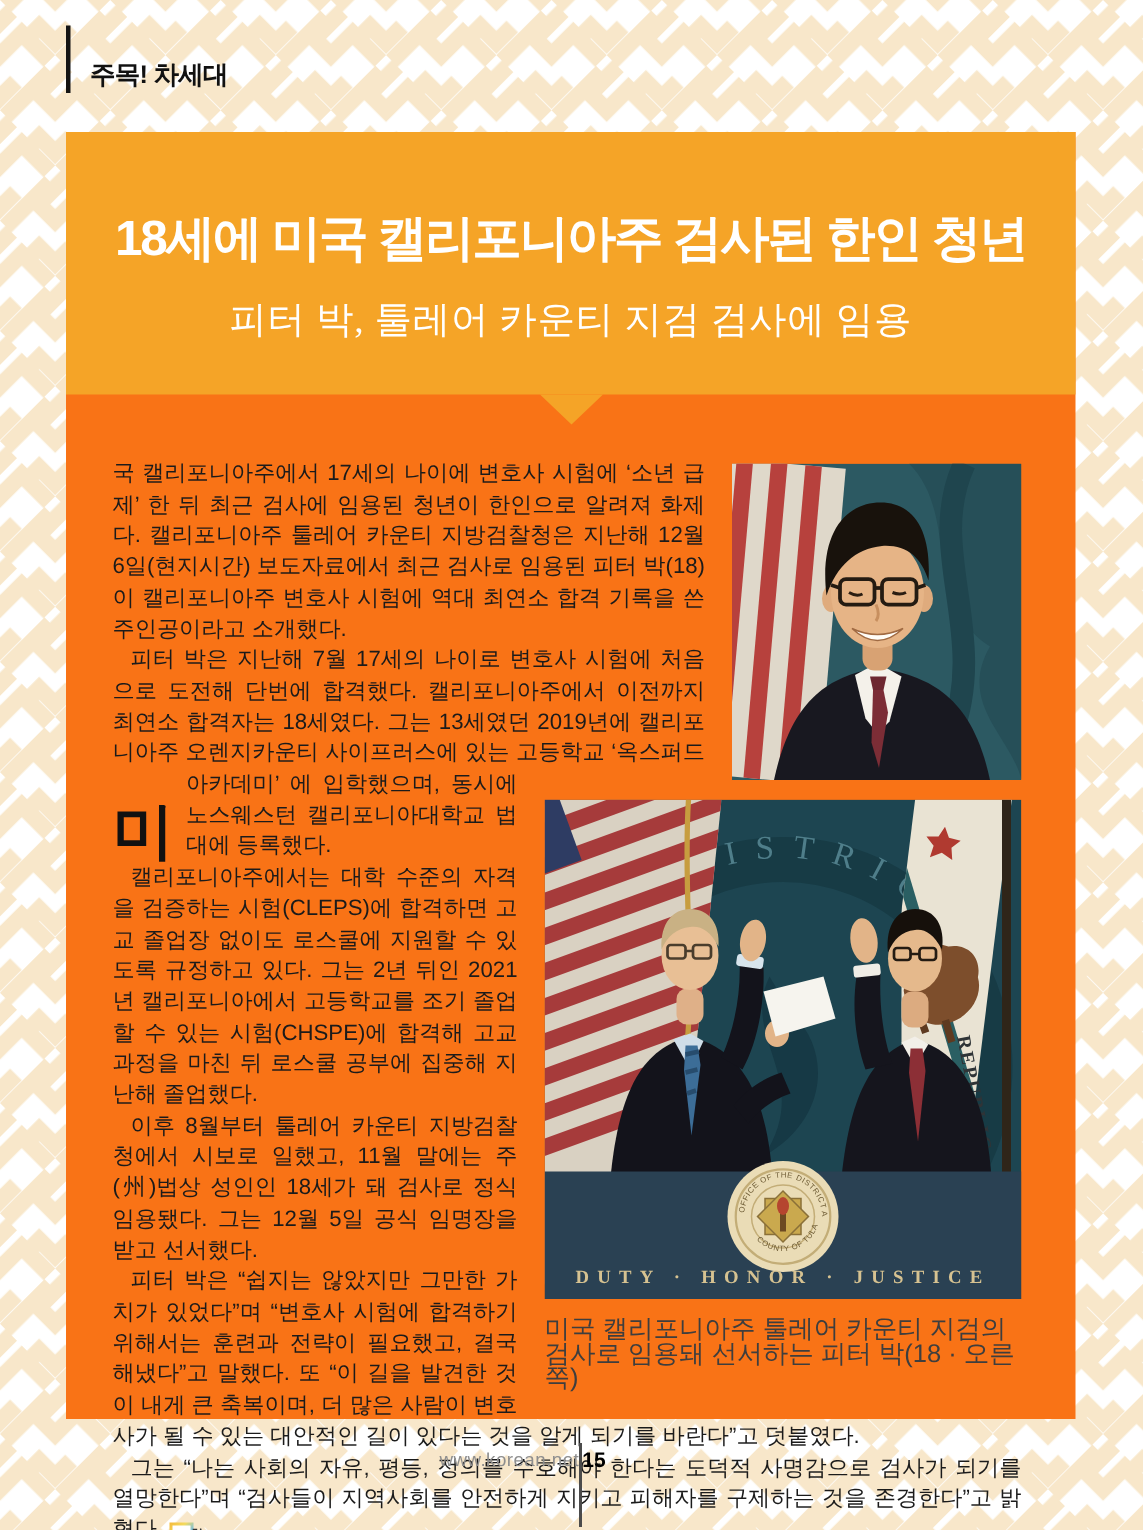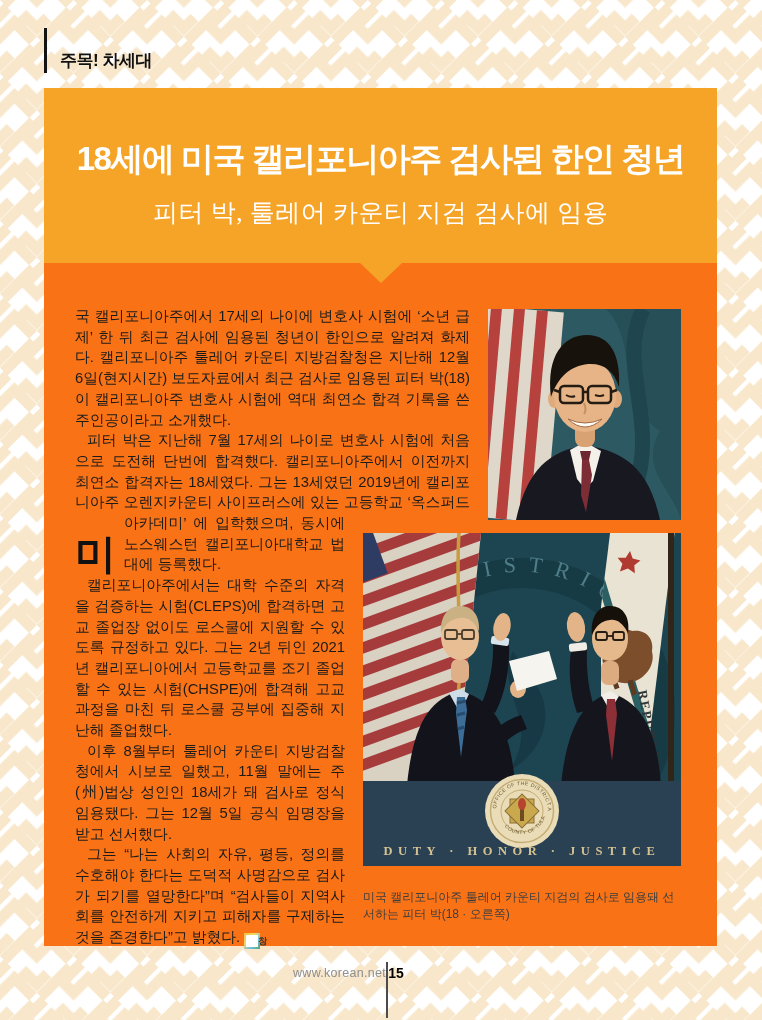--- a/index.html
+++ b/index.html
@@ -4,21 +4,21 @@
 <style>
   html,body{margin:0;padding:0;}
   body{
     width:762px;height:1020px;position:relative;overflow:hidden;
     background:#fffdf8;
     font-family:"Liberation Sans","DejaVu Sans",sans-serif;
   }
   .bg-pattern{position:absolute;left:0;top:0;z-index:0;}
   
   .tag{
-    position:absolute;left:44px;top:28px;z-index:2;height:44px;
+    position:absolute;left:44px;top:17px;z-index:2;height:44px;
     display:flex;align-items:flex-end;border-left:3px solid #141414;
     padding-left:13px;padding-bottom:1px;
     font-size:17px;font-weight:bold;color:#111;letter-spacing:-0.5px;
   }
   
   .card{
     position:absolute;left:44px;top:88px;width:673px;height:858px;
     background:#f97316;z-index:1;
   }
   .banner{height:175px;background:#f5a427;text-align:center;color:#fff;}
@@ -30,21 +30,21 @@
     border-top:20px solid #f5a427;}
   
   .article{
     margin:23px 36px 0 31px;
     font-size:14.8px;line-height:20.7px;color:#1b1b1b;text-align:justify;
   }
   .ph{float:right;clear:right;overflow:hidden;}
   .ph1{width:193px;height:211px;margin:3px 0 13px 18px;}
   .ph2{width:318px;margin:0 0 0 18px;}
   .ph svg{display:block;}
-  .caption{font-size:12px;line-height:16.5px;color:#3e3e3e;margin-top:23px;text-align:left;}
+  .caption{font-size:17px;line-height:16.5px;color:#3e3e3e;margin-top:12px;text-align:left;}
   p.para{margin:0;text-indent:12px;}
   p.para.lead{text-indent:0;}
   .dropcap{float:left;font-size:41px;line-height:37px;font-weight:700;padding:3px 8px 0 0;color:#111;}
   .endmark{display:inline-block;vertical-align:-2px;width:16px;height:16px;margin-left:4px;
     background:linear-gradient(135deg,#f5b93a,#f3da5e 35%,#74c0e8 65%,#53a868);
     padding:2px;box-sizing:border-box;}
   .endmark-in{display:block;width:100%;height:100%;background:#fff;color:#333;
     font-size:9px;font-weight:bold;text-align:center;line-height:12px;}
   
   .footer{position:absolute;left:293px;top:962px;z-index:2;display:flex;align-items:flex-start;}
@@ -255,20 +255,21 @@
         <div>미국 캘리포니아주 툴레어 카운티 지검의 검사로 임용돼 선서하는 피터 박(18 · 오른쪽)</div>
       </div>
     </div>
 
     <p class="para lead">
       <span class="dropcap">미</span><span>국 캘리포니아주에서 17세의 나이에 변호사 시험에 ‘소년 급제’ 한 뒤 최근 검사에 임용된 청년이 한인으로 알려져 화제다. 캘리포니아주 툴레어 카운티 지방검찰청은 지난해 12월 6일(현지시간) 보도자료에서 최근 검사로 임용된 피터 박(18)이 캘리포니아주 변호사 시험에 역대 최연소 합격 기록을 쓴 주인공이라고 소개했다.</span>
     </p>
     <p class="para">피터 박은 지난해 7월 17세의 나이로 변호사 시험에 처음으로 도전해 단번에 합격했다. 캘리포니아주에서 이전까지 최연소 합격자는 18세였다. 그는 13세였던 2019년에 캘리포니아주 오렌지카운티 사이프러스에 있는 고등학교 ‘옥스퍼드 아카데미’ 에 입학했으며, 동시에 노스웨스턴 캘리포니아대학교 법대에 등록했다.</p>
     <p class="para">캘리포니아주에서는 대학 수준의 자격을 검증하는 시험(CLEPS)에 합격하면 고교 졸업장 없이도 로스쿨에 지원할 수 있도록 규정하고 있다. 그는 2년 뒤인 2021년 캘리포니아에서 고등학교를 조기 졸업할 수 있는 시험(CHSPE)에 합격해 고교 과정을 마친 뒤 로스쿨 공부에 집중해 지난해 졸업했다.</p>
     <p class="para">이후 8월부터 툴레어 카운티 지방검찰청에서 시보로 일했고, 11월 말에는 주(州)법상 성인인 18세가 돼 검사로 정식 임용됐다. 그는 12월 5일 공식 임명장을 받고 선서했다.</p>
+    <p class="para">피터 박은 “쉽지는 않았지만 그만한 가치가 있었다”며 “변호사 시험에 합격하기 위해서는 훈련과 전략이 필요했고, 결국 해냈다”고 말했다. 또 “이 길을 발견한 것이 내게 큰 축복이며, 더 많은 사람이 변호사가 될 수 있는 대안적인 길이 있다는 것을 알게 되기를 바란다”고 덧붙였다.</p>
     <p class="para">
       <span>그는 “나는 사회의 자유, 평등, 정의를 수호해야 한다는 도덕적 사명감으로 검사가 되기를 열망한다”며 “검사들이 지역사회를 안전하게 지키고 피해자를 구제하는 것을 존경한다”고 밝혔다.</span><span class="endmark"><span class="endmark-in">창</span></span>
     </p>
   </div>
 </div>
 
 <div class="footer">
   <span class="site">www.korean.net</span>
   <span class="rule"></span>
   <span class="num">15</span>

